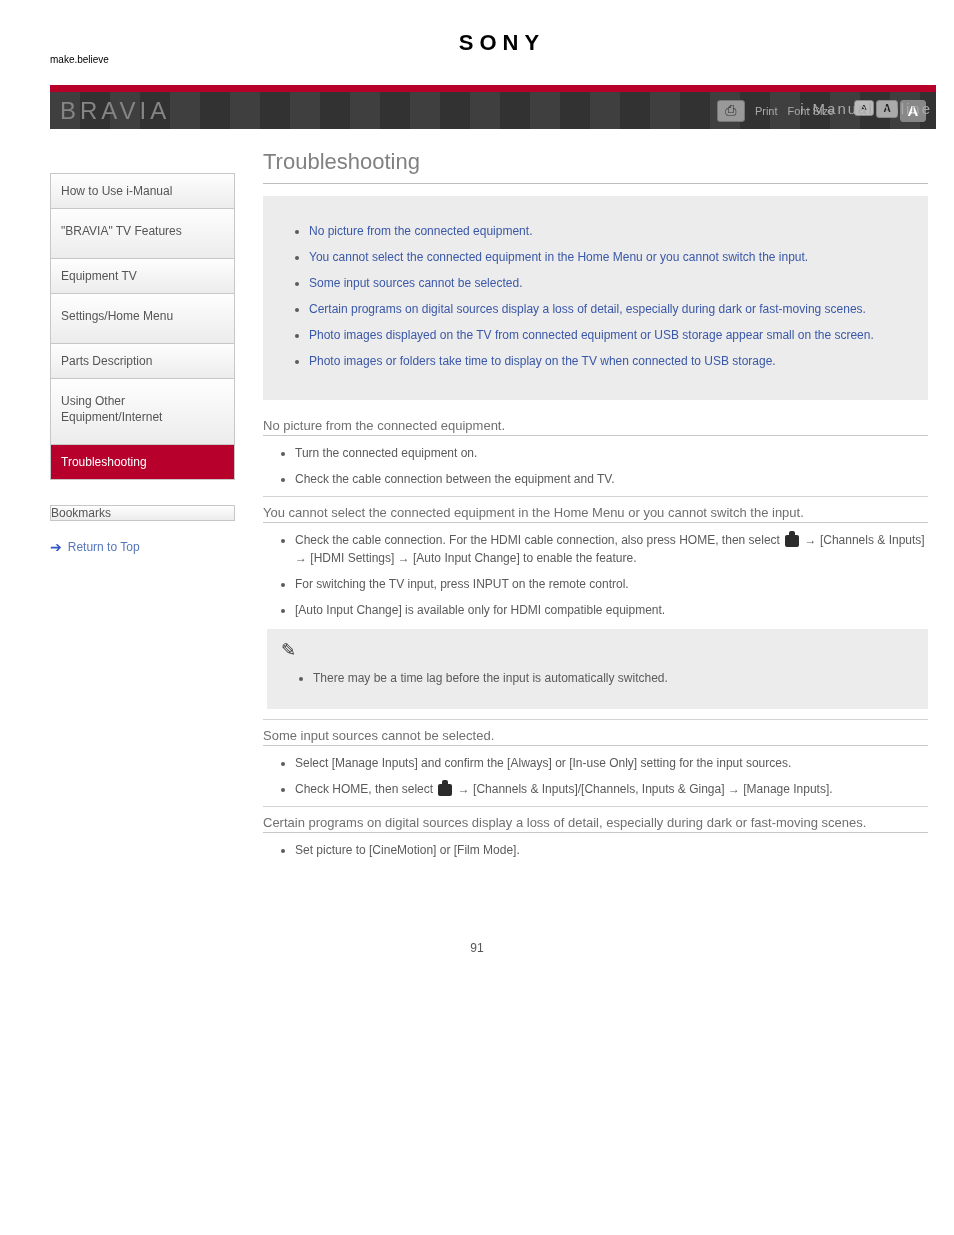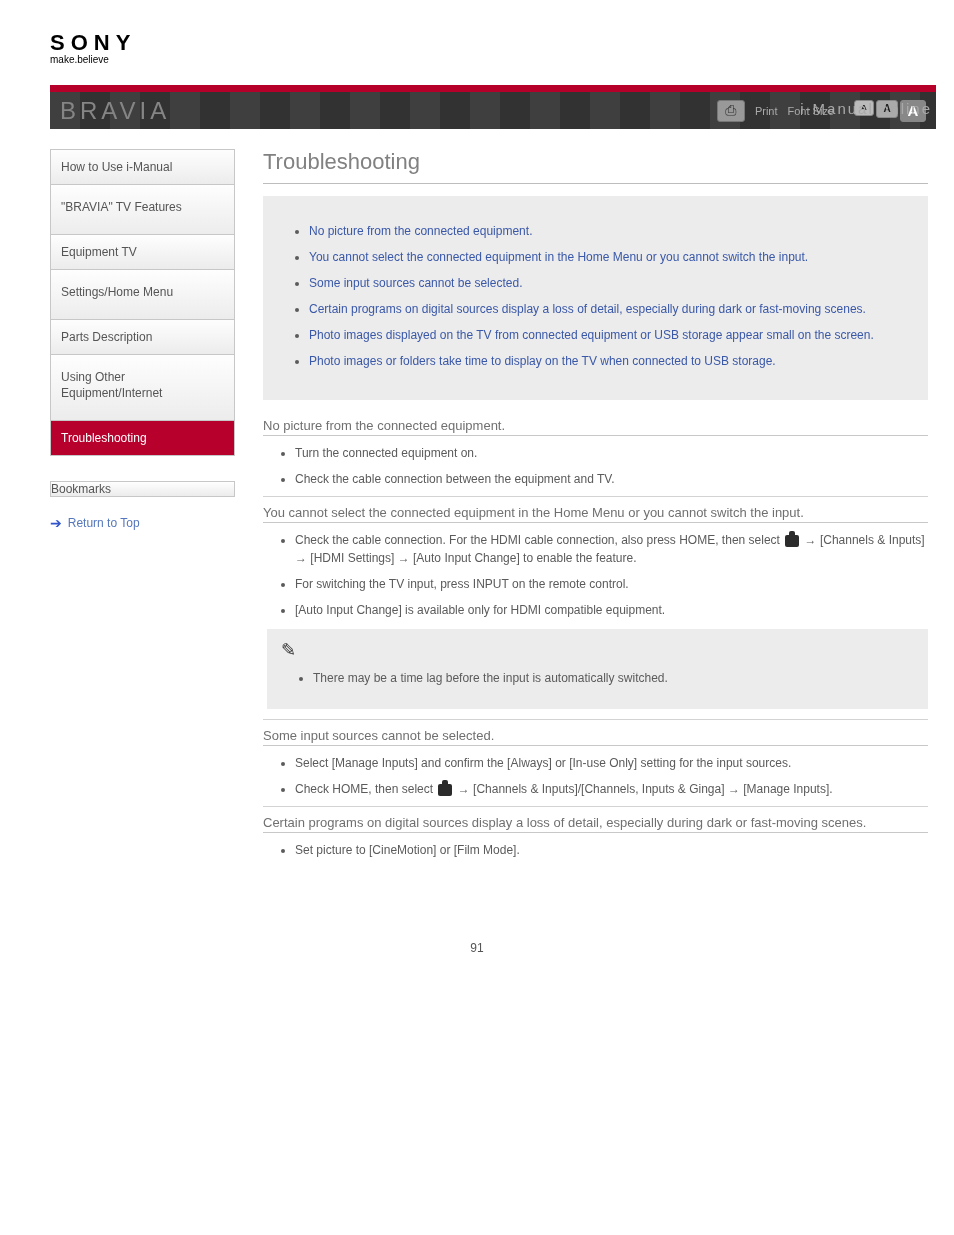--- a/index.html
+++ b/index.html
@@ -1,35 +1,35 @@
 <!DOCTYPE html>
 <html><head>
 <meta charset="utf-8">
 <style>
 *{margin:0;padding:0;box-sizing:border-box;}
 body{font-family:Arial,Helvetica,sans-serif;font-size:13px;color:#333;background:#fff;}
 .page{width:954px;margin:0 auto;position:relative;}
 .logo-bar{padding:30px 0 10px 50px;}
-.sony-logo{font-family:'Arial Black',sans-serif;font-size:22px;font-weight:900;letter-spacing:6px;color:#000;}
+.sony-logo{font-family:'Arial Black',sans-serif;font-size:22px;font-weight:900;letter-spacing:6px;color:#000;text-align:center;}
 .tagline{font-size:10px;color:#000;margin-top:-2px;}
 .red-bar{height:7px;background:#b60029;margin:10px 18px 0 50px;}
 .header-bar{height:37px;margin:0 18px 0 50px;background:repeating-linear-gradient(90deg,#3f3f3f 0,#3f3f3f 30px,#323232 30px,#323232 60px);display:flex;align-items:center;justify-content:space-between;padding:0 10px;}
 .bravia-logo{color:#858585;font-size:24px;letter-spacing:4px;font-weight:300;font-family:'Arial Narrow',Arial,sans-serif;}
 .header-right{display:flex;align-items:center;gap:10px;}
 .print-btn{background:#999;border:1px solid #777;border-radius:3px;width:28px;height:22px;display:flex;align-items:center;justify-content:center;color:#333;font-size:14px;}
 .print-label{color:#aaa;font-size:11px;}
 .font-btns{display:flex;gap:2px;}
 .fbtn{border:1px solid #888;border-radius:3px;background:#bbb;color:#222;display:flex;align-items:center;justify-content:center;font-weight:bold;}
 .fbtn.small{width:20px;height:16px;font-size:8px;}
 .fbtn.med{width:22px;height:18px;font-size:10px;background:#aaa;}
 .fbtn.large{width:26px;height:22px;font-size:15px;background:#888;color:#fff;}
 .fs-label{color:#aaa;font-size:11px;margin-right:10px;}
 .imanual{position:absolute;right:22px;top:100px;color:#a9a9a9;font-size:15px;letter-spacing:2px;}
 .main{display:flex;padding:20px 18px 0 50px;gap:20px;}
-.sidebar{width:185px;flex-shrink:0;}
+.sidebar{width:185px;flex-shrink:0;margin-top:24px;}
 .nav-box{border:1px solid #c7c7c7;}
 .nav-item{padding:10px 10px;font-size:12px;color:#555;border-bottom:1px solid #c7c7c7;background:linear-gradient(#fefefe,#ececec);cursor:pointer;}
 .nav-item.tall{padding:14px 10px 18px;line-height:1.4;}
 .nav-item.active{background:#b8002d;color:#fff;border-bottom:1px solid #b8002d;}
 .nav-item:last-child{border-bottom:none;}
 .bookmark-box{border:1px solid #c7c7c7;margin-top:25px;background:linear-gradient(#fefefe,#ececec);font-size:12px;color:#555;}
 .return-link{display:flex;align-items:center;gap:6px;margin-top:18px;color:#5577bb;font-size:12px;cursor:pointer;}
 .return-link .arrow{color:#3355cc;font-size:14px;}
 .content{flex:1;padding:0 8px;}
 .page-title{font-size:22px;color:#818181;font-weight:normal;margin:0 0 8px;}

